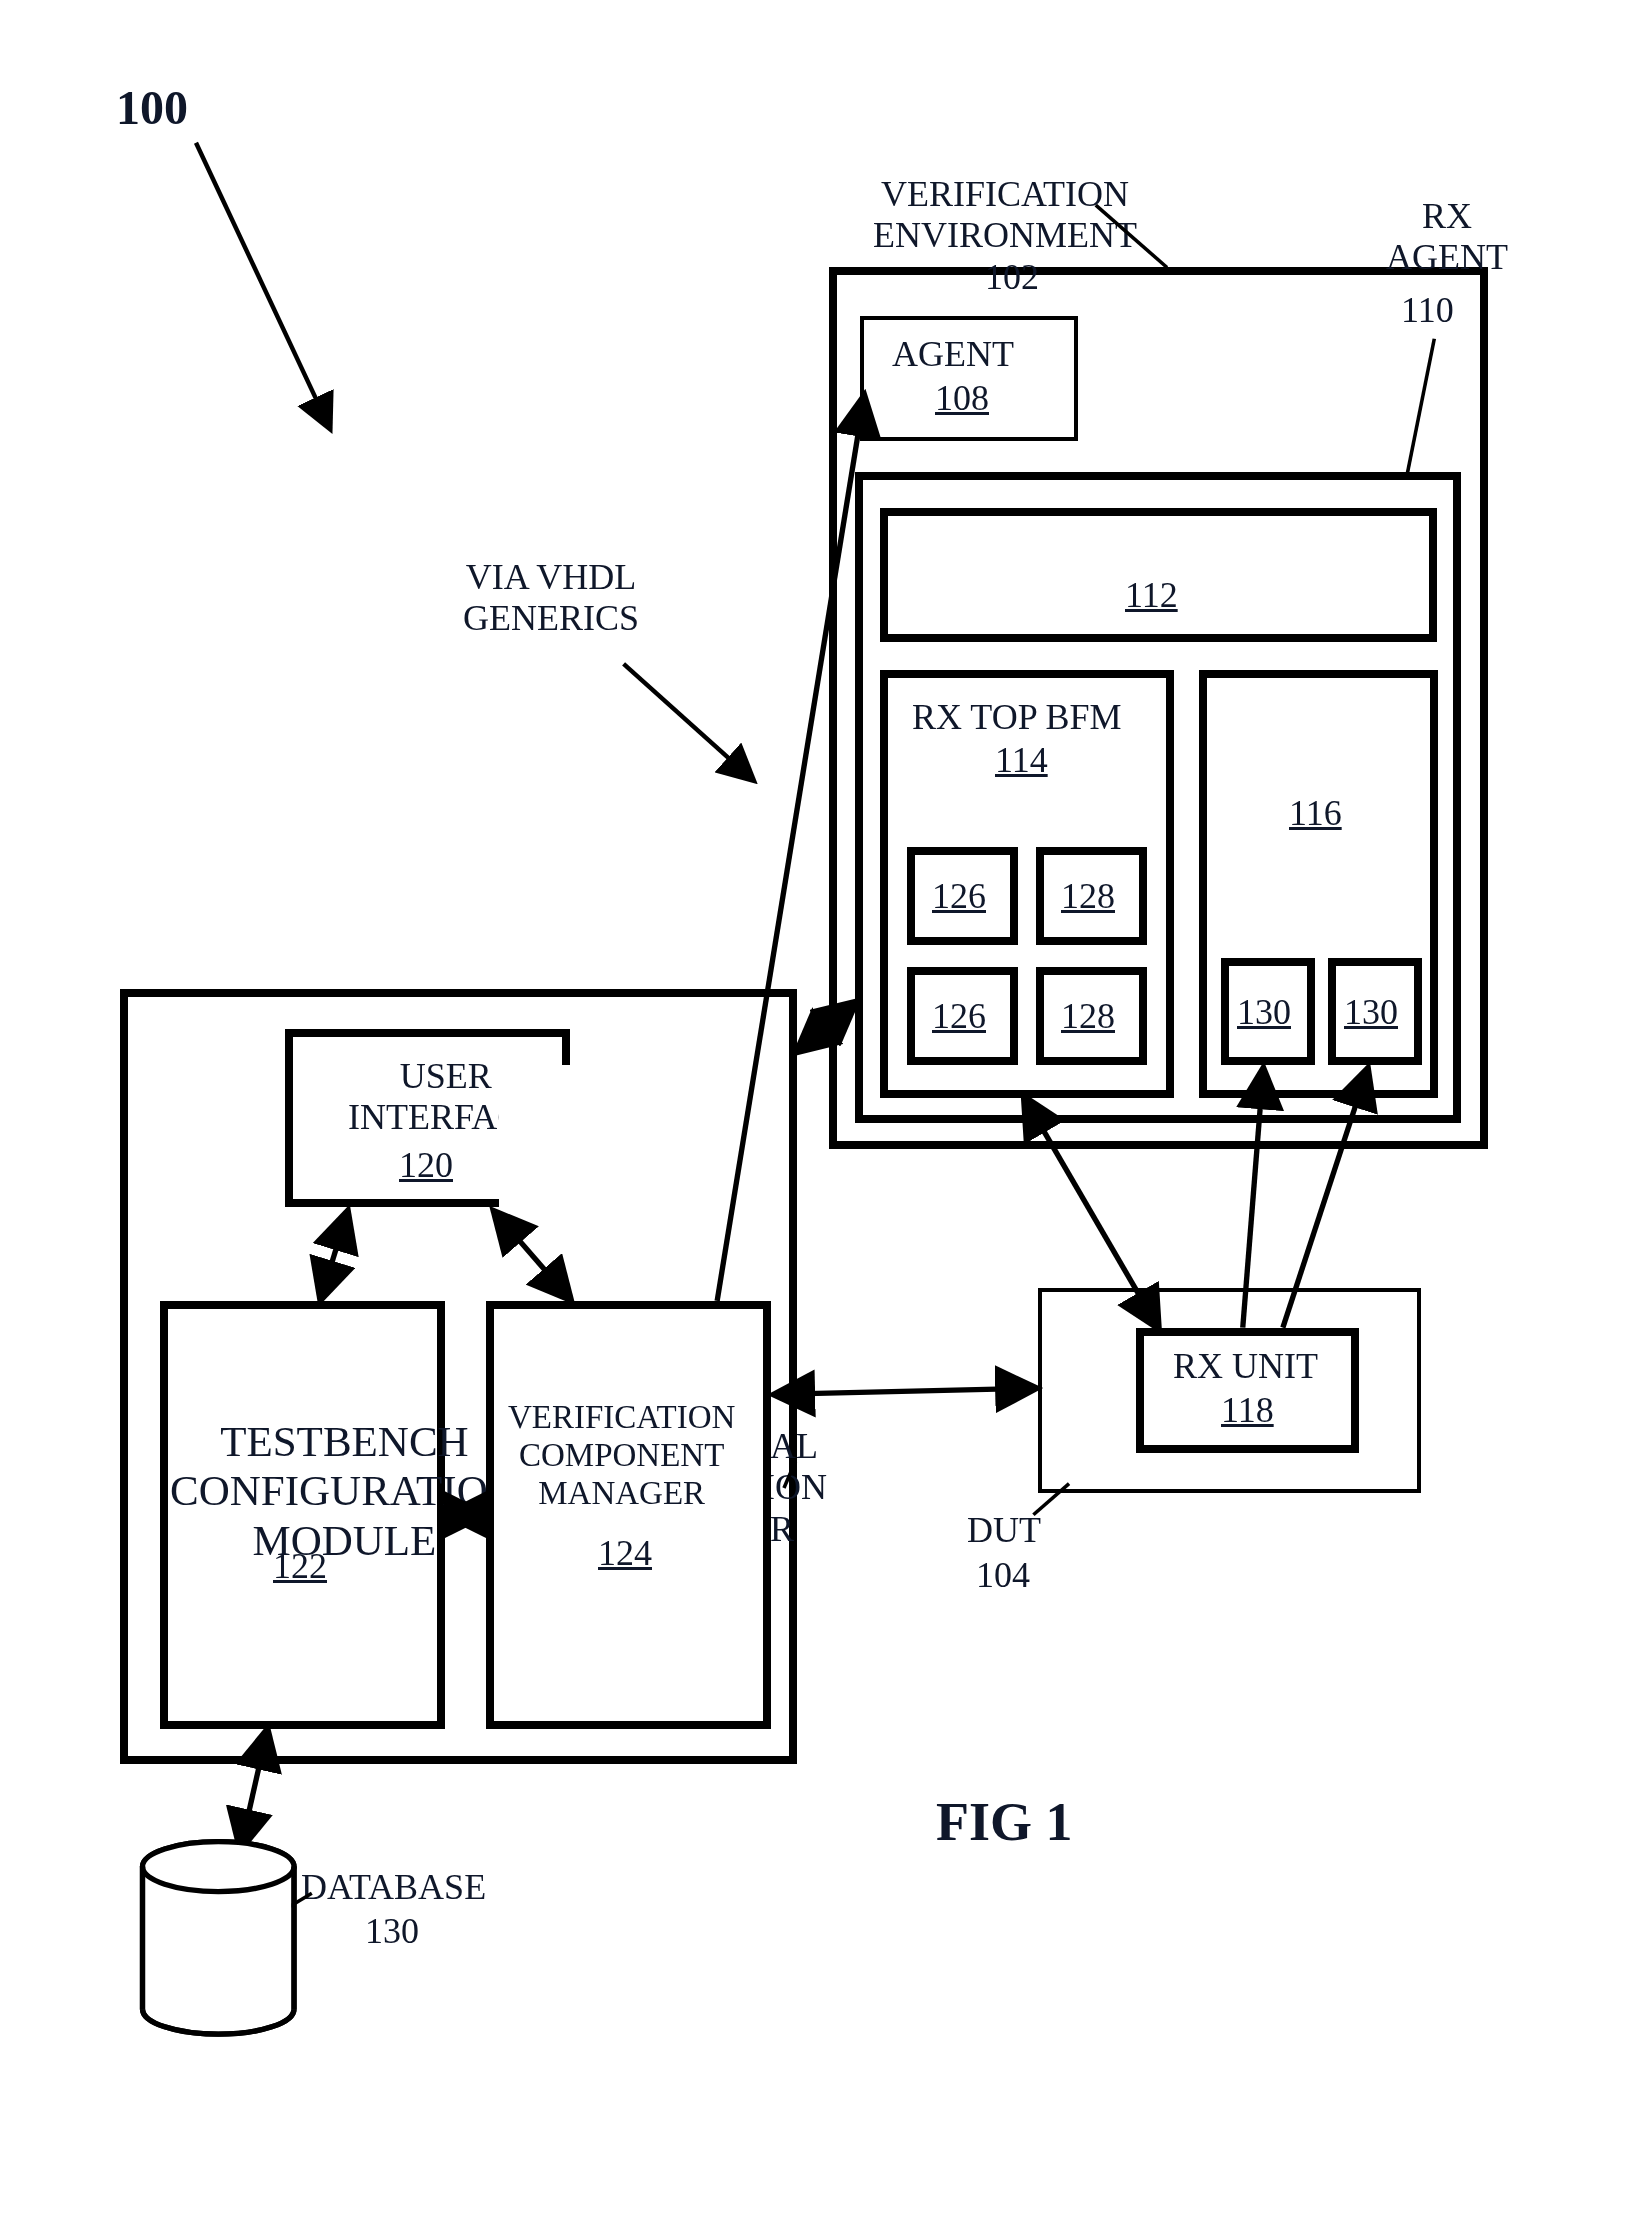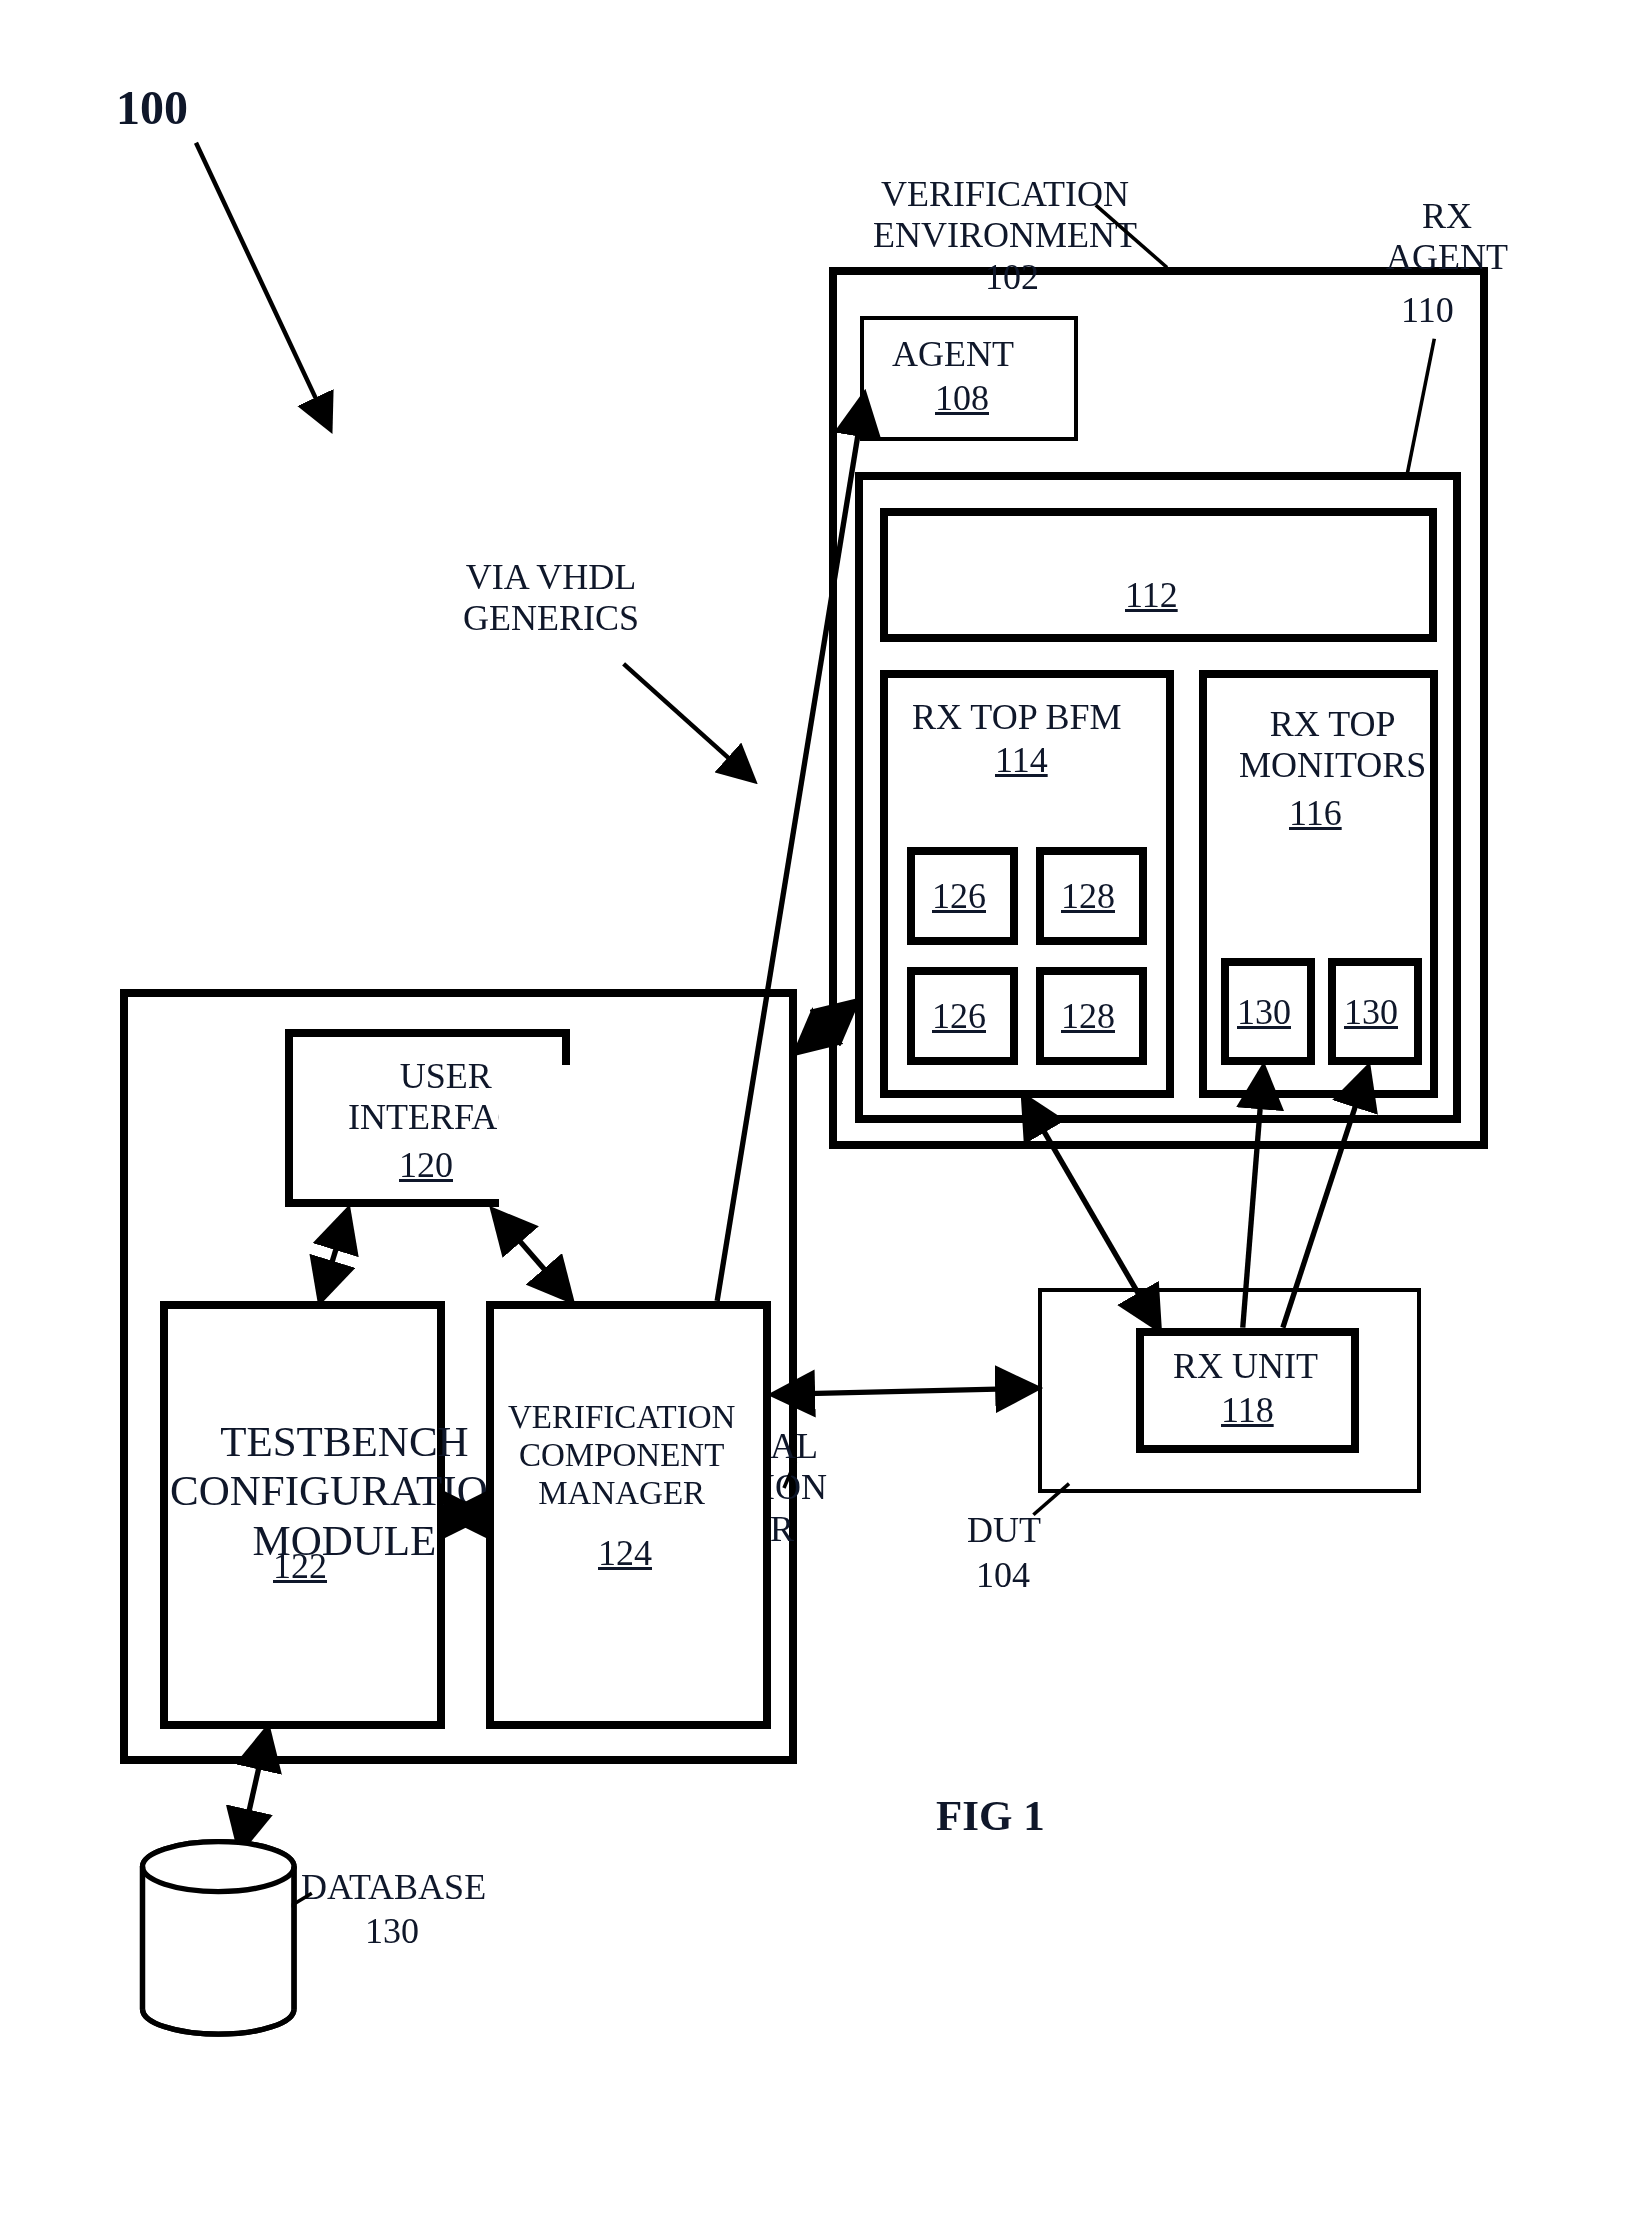--- a/index.html
+++ b/index.html
@@ -24,21 +24,21 @@
   .label {
     position: absolute;
     text-align: center;
     font-size: 36px;
     line-height: 1.15;
     color: #0f172a;
     white-space: pre;
   }
   .label .u { text-decoration: underline; }
   .bold { font-weight: bold; }
-  .bigbold { font-weight: bold; font-size: 43px; }
+  .bigbold { font-weight: bold; font-size: 54px; }
 
   
   svg.overlay {
     position: absolute;
     left: 0; top: 0;
     width: 1649px; height: 2233px;
     pointer-events: none;
   }
 </style>
 </head>
@@ -73,22 +73,20 @@
   <div class="label" style="left:932px; top:876px;"><span class="u">126</span></div>
   <div class="box thick" style="left:907px; top:967px; width:111px; height:98px;"></div>
   <div class="label" style="left:932px; top:996px;"><span class="u">126</span></div>
 
   <div class="box thick" style="left:1036px; top:847px; width:111px; height:98px;"></div>
   <div class="label" style="left:1061px; top:876px;"><span class="u">128</span></div>
   <div class="box thick" style="left:1036px; top:967px; width:111px; height:98px;"></div>
   <div class="label" style="left:1061px; top:996px;"><span class="u">128</span></div>
 
   <div class="box thick" style="left:1199px; top:670px; width:239px; height:428px;"></div>
-  <div class="label" style="left:1239px; top:704px;">RX TOP
-MONITORS</div>
   <div class="label" style="left:1289px; top:793px;"><span class="u">116</span></div>
 
   <div class="box thick" style="left:1221px; top:958px; width:94px; height:107px;"></div>
   <div class="label" style="left:1237px; top:992px;"><span class="u">130</span></div>
   <div class="box thick" style="left:1328px; top:958px; width:94px; height:107px;"></div>
   <div class="label" style="left:1344px; top:992px;"><span class="u">130</span></div>
 
   <div class="box" style="left:1038px; top:1288px; width:383px; height:205px; border-width:4.5px;"></div>
   <div class="label" style="left:967px; top:1510px;">DUT</div>
   <div class="label" style="left:976px; top:1555px;">104</div>

